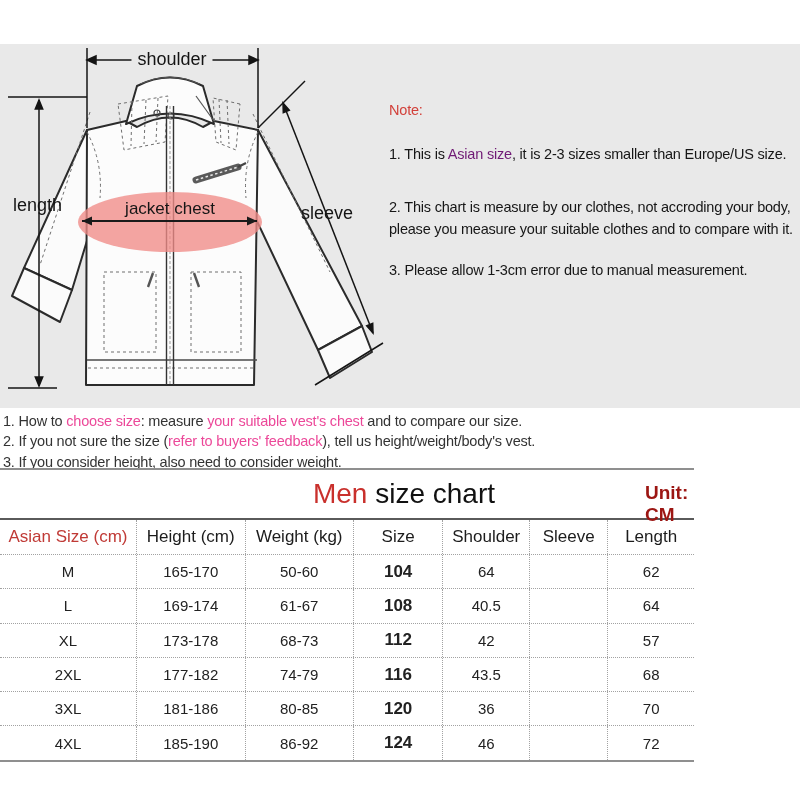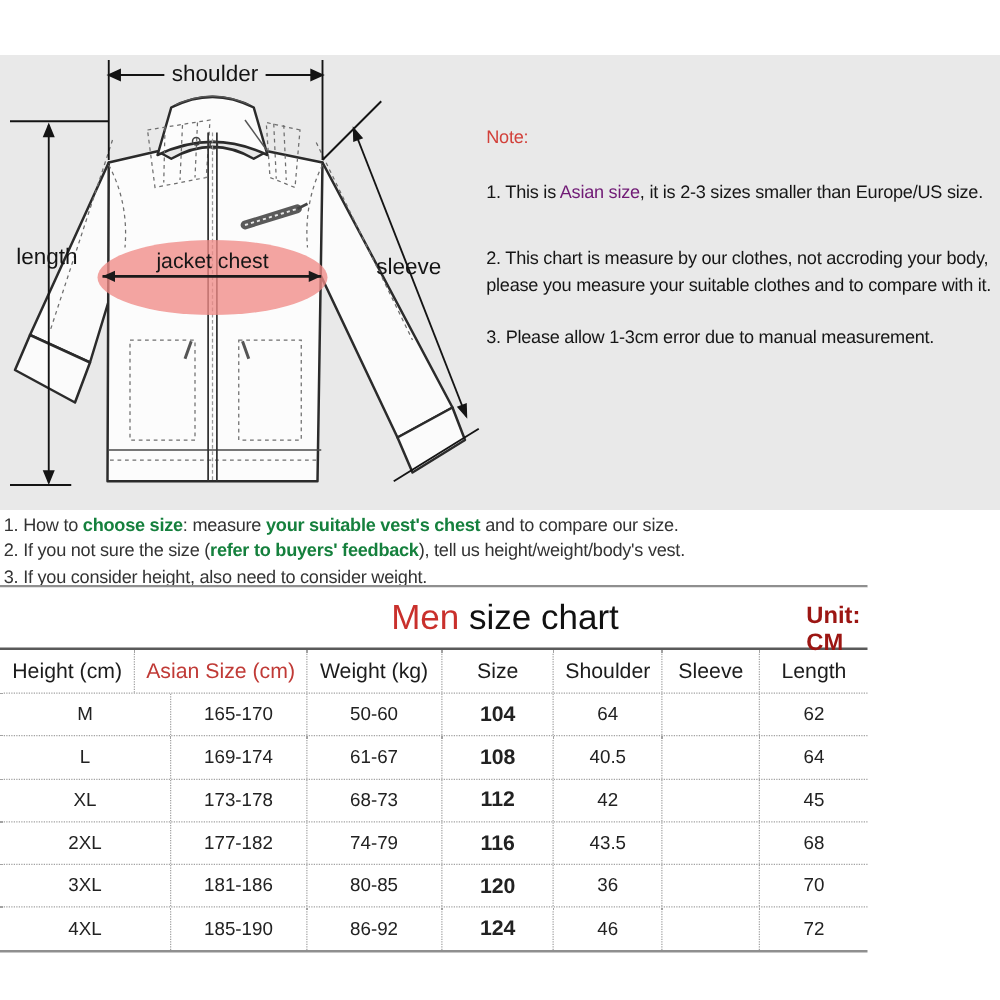--- a/index.html
+++ b/index.html
@@ -19,21 +19,21 @@
   .note div{white-space:nowrap;}
   .note .heading{color:#d2403a;margin:0 0 28px 0;}
   .note .n1{margin:0 0 34px 0;}
   .note .n2{line-height:22px;margin:0 0 22px 0;}
   .hl{color:#701a75;margin-top:22px;}
   
   .tips{position:absolute;left:3px;top:411px;font-size:14.5px;line-height:20px;color:#333;
         letter-spacing:-0.2px;}
   .tips div{white-space:nowrap;}
   .tips .t3{margin-top:1px;}
-  .hl2{color:#15803d;font-weight:bold;}
+  .hl2{color:#ec4899;}
   
   .chart{position:absolute;left:0;top:468px;width:694px;border-top:2px solid #8f8f8f;}
   .title-row{position:relative;height:48px;border-bottom:2px solid #5a5a5a;background:#fff;}
   .chart-title{position:absolute;left:404px;top:8px;transform:translateX(-50%);
                font-size:28px;white-space:nowrap;color:#111;}
   .chart-title .red{color:#c9302c;}
   .unit{position:absolute;left:645px;top:12px;font-size:19px;font-weight:bold;color:#9c1613;}
   .tbody{border-bottom:2px solid #8f8f8f;}
   .hrow{display:flex;height:34px;font-size:17px;color:#1c1c1c;}
   .drow{display:flex;height:33.3px;font-size:15px;border-top:1px dotted #a2a2a2;color:#222;}
@@ -145,22 +145,22 @@
     <div class="t2"><span>2. If you not sure the size (</span><span class="hl2">refer to buyers' feedback</span><span>), tell us height/weight/body's vest.</span></div>
     <div class="t3">3. If you consider height, also need to consider weight.</div>
   </div>
 
   <div class="chart">
     <div class="title-row">
       <div class="chart-title"><span class="red">Men</span><span> size chart</span></div>
       <div class="unit">Unit: CM</div>
     </div>
     <div class="hrow">
+      <div class="cell c0">Asian Size (cm)</div>
       <div class="cell c1">Height (cm)</div>
-      <div class="cell c0">Asian Size (cm)</div>
       <div class="cell c2">Weight (kg)</div>
       <div class="cell c3">Size</div>
       <div class="cell c4">Shoulder</div>
       <div class="cell c5">Sleeve</div>
       <div class="cell c6">Length</div>
     </div>
     <div class="tbody">
       <div class="drow">
         <div class="cell c0">M</div>
         <div class="cell c1">165-170</div>
@@ -179,21 +179,21 @@
         <div class="cell c5"></div>
         <div class="cell c6">64</div>
       </div>
       <div class="drow">
         <div class="cell c0">XL</div>
         <div class="cell c1">173-178</div>
         <div class="cell c2">68-73</div>
         <div class="cell c3">112</div>
         <div class="cell c4">42</div>
         <div class="cell c5"></div>
-        <div class="cell c6">45</div>
+        <div class="cell c6">57</div>
       </div>
       <div class="drow">
         <div class="cell c0">2XL</div>
         <div class="cell c1">177-182</div>
         <div class="cell c2">74-79</div>
         <div class="cell c3">116</div>
         <div class="cell c4">43.5</div>
         <div class="cell c5"></div>
         <div class="cell c6">68</div>
       </div>

